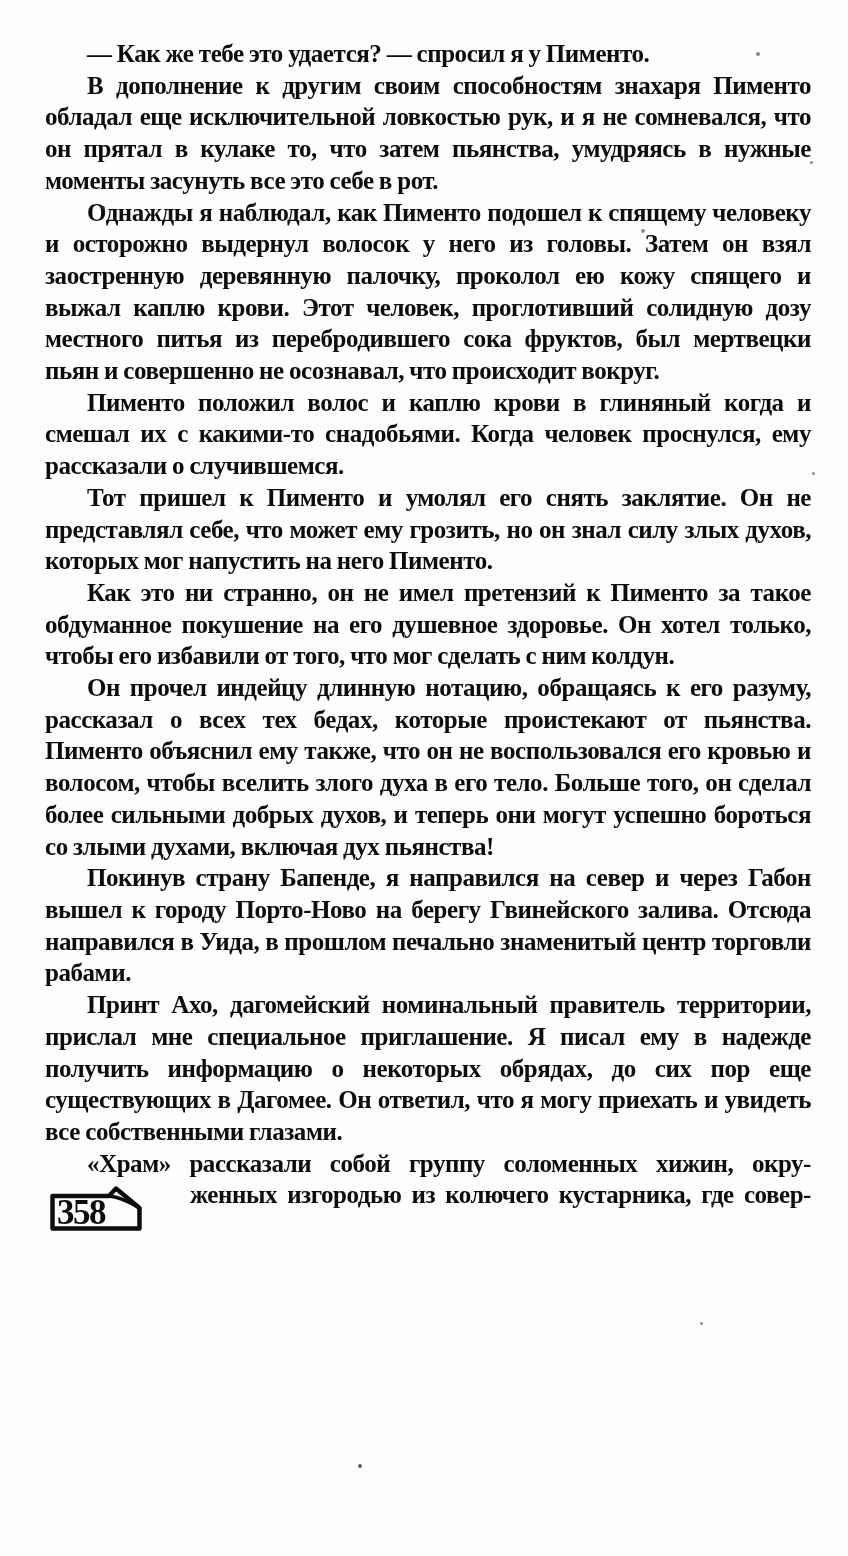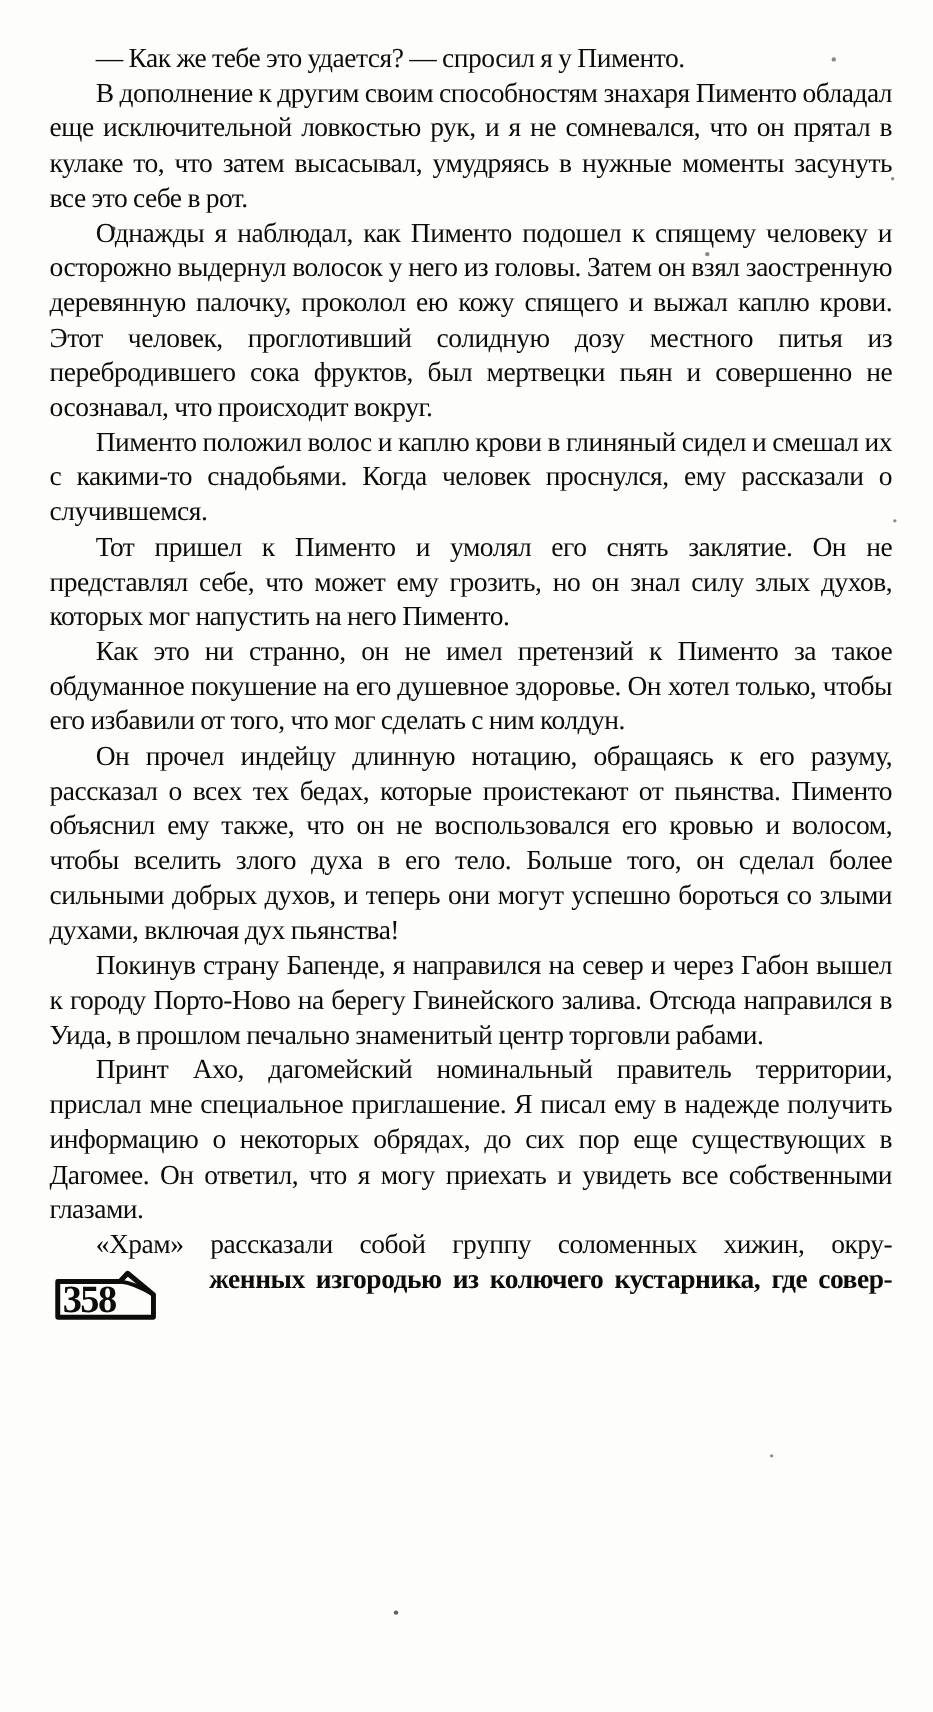--- a/index.html
+++ b/index.html
@@ -19,21 +19,21 @@
     position: relative;
     box-sizing: border-box;
     width: 848px;
     height: 1556px;
     padding: 38px 37px 0 45px;
     color: #0d0c0a;
   }
   .para {
     margin: 0;
     font-size: 25px;
-    font-weight: normal;
+    font-weight: bold;
     line-height: 31.7px;
     letter-spacing: -0.45px;
     word-spacing: -0.5px;
     text-align: justify;
     text-indent: 42px;
     color: #0d0c0a;
   }
   .final-block {
     margin: 0;
   }
@@ -90,23 +90,23 @@
     background: #2a2a28;
     opacity: 0.55;
   }
 </style>
 </head>
 <body>
 
 <div class="page">
 
   <p class="para">— Как же тебе это удается? — спросил я у Пименто.</p>
-  <p class="para">В дополнение к другим своим способностям знахаря Пименто обладал еще исключительной ловкостью рук, и я не сомневался, что он прятал в кулаке то, что затем высасывал, умудряясь в нужные моменты засунуть все это себе в рот.</p>
+  <p class="para">В дополнение к другим своим способностям знахаря Пименто обладал еще исключительной ловкостью рук, и я не сомневался, что он прятал в кулаке то, что затем пьянства, умудряясь в нужные моменты засунуть все это себе в рот.</p>
   <p class="para">Однажды я наблюдал, как Пименто подошел к спящему человеку и осторожно выдернул волосок у него из головы. Затем он взял заостренную деревянную палочку, проколол ею кожу спящего и выжал каплю крови. Этот человек, проглотивший солидную дозу местного питья из перебродившего сока фруктов, был мертвецки пьян и совершенно не осознавал, что происходит вокруг.</p>
-  <p class="para">Пименто положил волос и каплю крови в глиняный сидел и смешал их с какими-то снадобьями. Когда человек проснулся, ему рассказали о случившемся.</p>
+  <p class="para">Пименто положил волос и каплю крови в глиняный когда и смешал их с какими-то снадобьями. Когда человек проснулся, ему рассказали о случившемся.</p>
   <p class="para">Тот пришел к Пименто и умолял его снять заклятие. Он не представлял себе, что может ему грозить, но он знал силу злых духов, которых мог напустить на него Пименто.</p>
   <p class="para">Как это ни странно, он не имел претензий к Пименто за такое обдуманное покушение на его душевное здоровье. Он хотел только, чтобы его избавили от того, что мог сделать с ним колдун.</p>
   <p class="para">Он прочел индейцу длинную нотацию, обращаясь к его разуму, рассказал о всех тех бедах, которые проистекают от пьянства. Пименто объяснил ему также, что он не воспользовался его кровью и волосом, чтобы вселить злого духа в его тело. Больше того, он сделал более сильными добрых духов, и теперь они могут успешно бороться со злыми духами, включая дух пьянства!</p>
   <p class="para">Покинув страну Бапенде, я направился на север и через Габон вышел к городу Порто-Ново на берегу Гвинейского залива. Отсюда направился в Уида, в прошлом печально знаменитый центр торговли рабами.</p>
   <p class="para">Принт Ахо, дагомейский номинальный правитель территории, прислал мне специальное приглашение. Я писал ему в надежде получить информацию о некоторых обрядах, до сих пор еще существующих в Дагомее. Он ответил, что я могу приехать и увидеть все собственными глазами.</p>
 
   <div class="final-block">
     <div class="para force-just">«Храм» рассказали собой группу соломенных хижин, окру-</div>
     <div class="bottom-row">
       <div class="badge">

